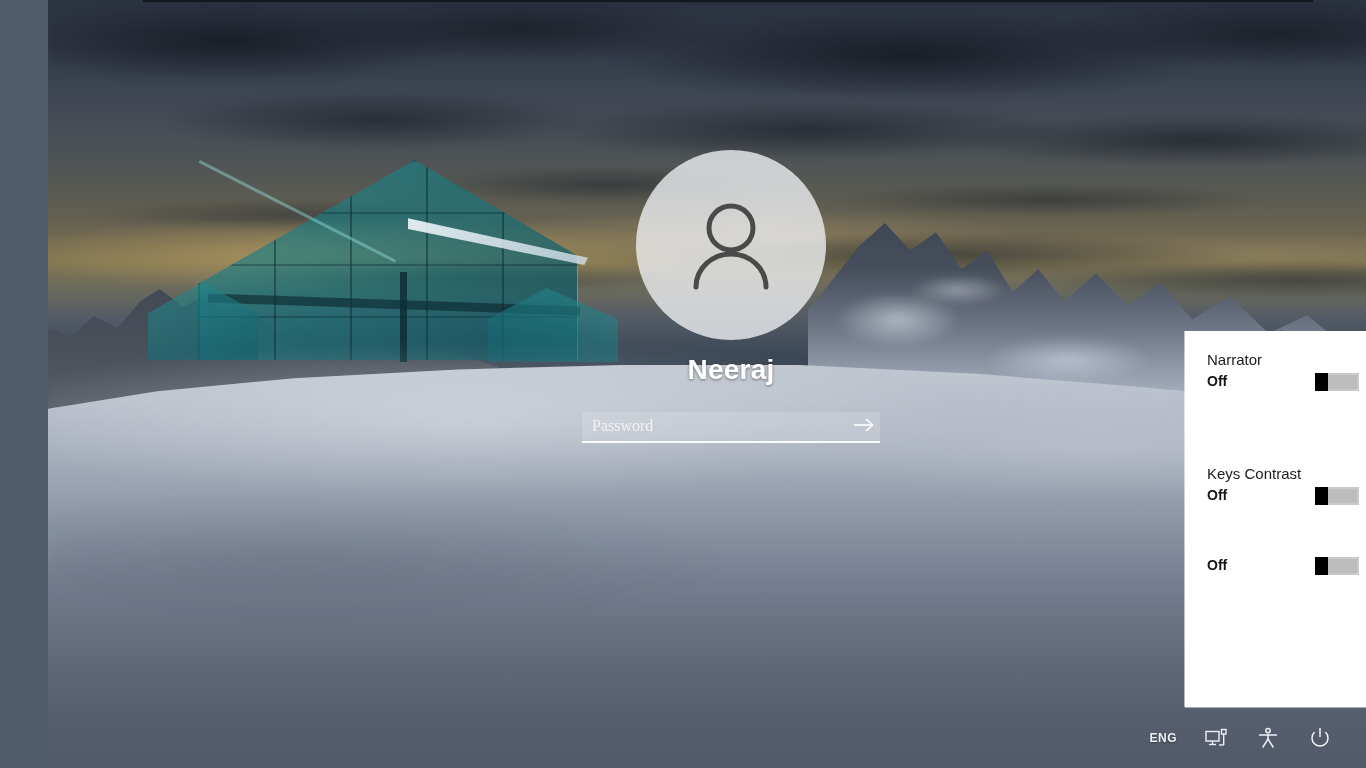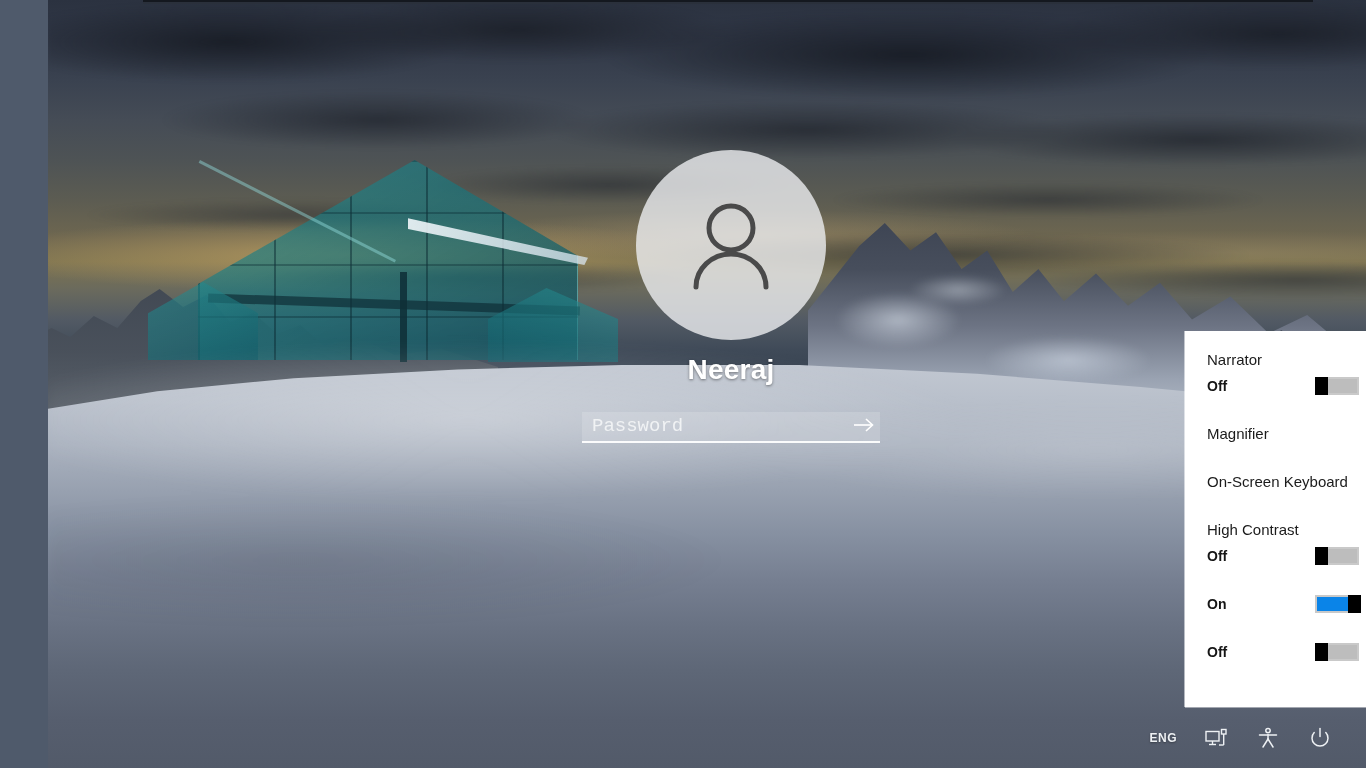--- a/index.html
+++ b/index.html
@@ -208,22 +208,22 @@
     margin-top: 26px;
     position: relative;
     width: 298px; height: 31px;
   }
   .pw-input {
     width: 298px; height: 31px;
     background: rgba(255,255,255,0.16);
     border: none;
     border-bottom: 2px solid rgba(255,255,255,0.92);
     color: #ffffff;
-    font-size: 19px;
-    font-family: Liberation Mono, monospace;
+    font-size: 16px;
+    font-family: Liberation Serif, serif;
     padding: 0 34px 2px 10px;
     outline: none;
   }
   .pw-input::placeholder { color: #f0f2f4; opacity: 1; }
   .pw-go {
     position: absolute; right: 0; top: 0;
     width: 32px; height: 29px;
     display: flex; align-items: center; justify-content: center;
     cursor: pointer; background: transparent; border: none;
   }
@@ -236,21 +236,21 @@
     box-shadow: -1px 0 0 rgba(255,255,255,0.55), 0 1px 0 rgba(255,255,255,0.45);
     z-index: 30;
     padding: 16px 22px 0 22px;
   }
   .eoa-row { margin-bottom: 2px; }
   .eoa-label {
     font-size: 15px; color: #1b1b1b; font-weight: normal;
     line-height: 20px; padding: 3px 0;
   }
   .eoa-state-line {
-    display: flex; align-items: center; justify-content: space-between;
+    display: flex; align-items: flex-start; justify-content: space-between;
     height: 26px;
   }
   .eoa-state {
     font-size: 14px; font-weight: bold; color: #151515;
   }
   
   .toggle {
     position: relative;
     width: 44px; height: 18px;
     border: 2px solid #c9c9c9;
@@ -348,51 +348,39 @@
       <div class="eoa-state-line">
         <span class="eoa-state">Off</span>
         <span class="toggle off">
             <span class="thumb"></span>
           </span>
       </div>
     </div>
 
     <div class="spacer-lg"></div>
 
+
+    <div class="spacer-lg"></div>
+
+
+    <div class="spacer-lg"></div>
+
     <div class="eoa-row">
-      <div class="eoa-label">Magnifier</div>
-    </div>
-
-    <div class="spacer-lg"></div>
-
-    <div class="eoa-row">
-      <div class="eoa-label">On-Screen Keyboard</div>
-    </div>
-
-    <div class="spacer-lg"></div>
-
-    <div class="eoa-row">
-      <div class="eoa-label">High Contrast</div>
+      <div class="eoa-label">Keys Contrast</div>
       <div class="eoa-state-line">
         <span class="eoa-state">Off</span>
         <span class="toggle off">
             <span class="thumb"></span>
           </span>
       </div>
     </div>
 
     <div class="spacer-lg"></div>
 
     <div class="eoa-row">
-      <div class="eoa-state-line">
-        <span class="eoa-state">On</span>
-        <span class="toggle on">
-            <span class="thumb"></span>
-          </span>
-      </div>
     </div>
 
     <div class="spacer-lg"></div>
 
     <div class="eoa-row">
       <div class="eoa-state-line">
         <span class="eoa-state">Off</span>
         <span class="toggle off">
             <span class="thumb"></span>
           </span>

